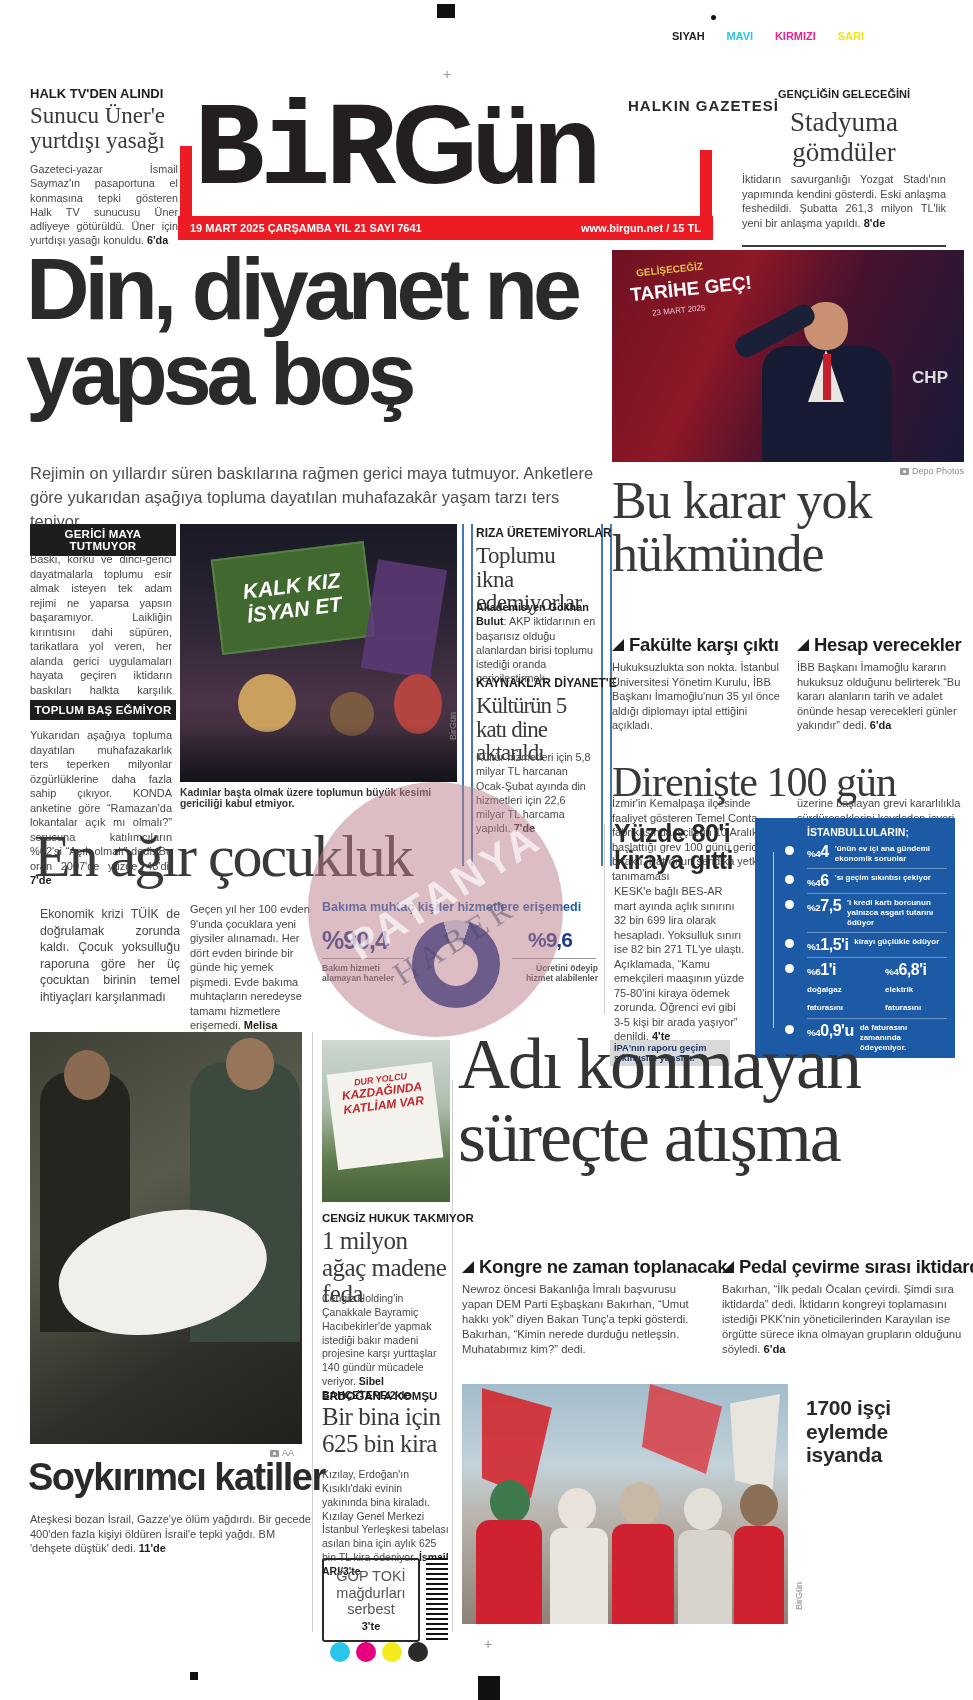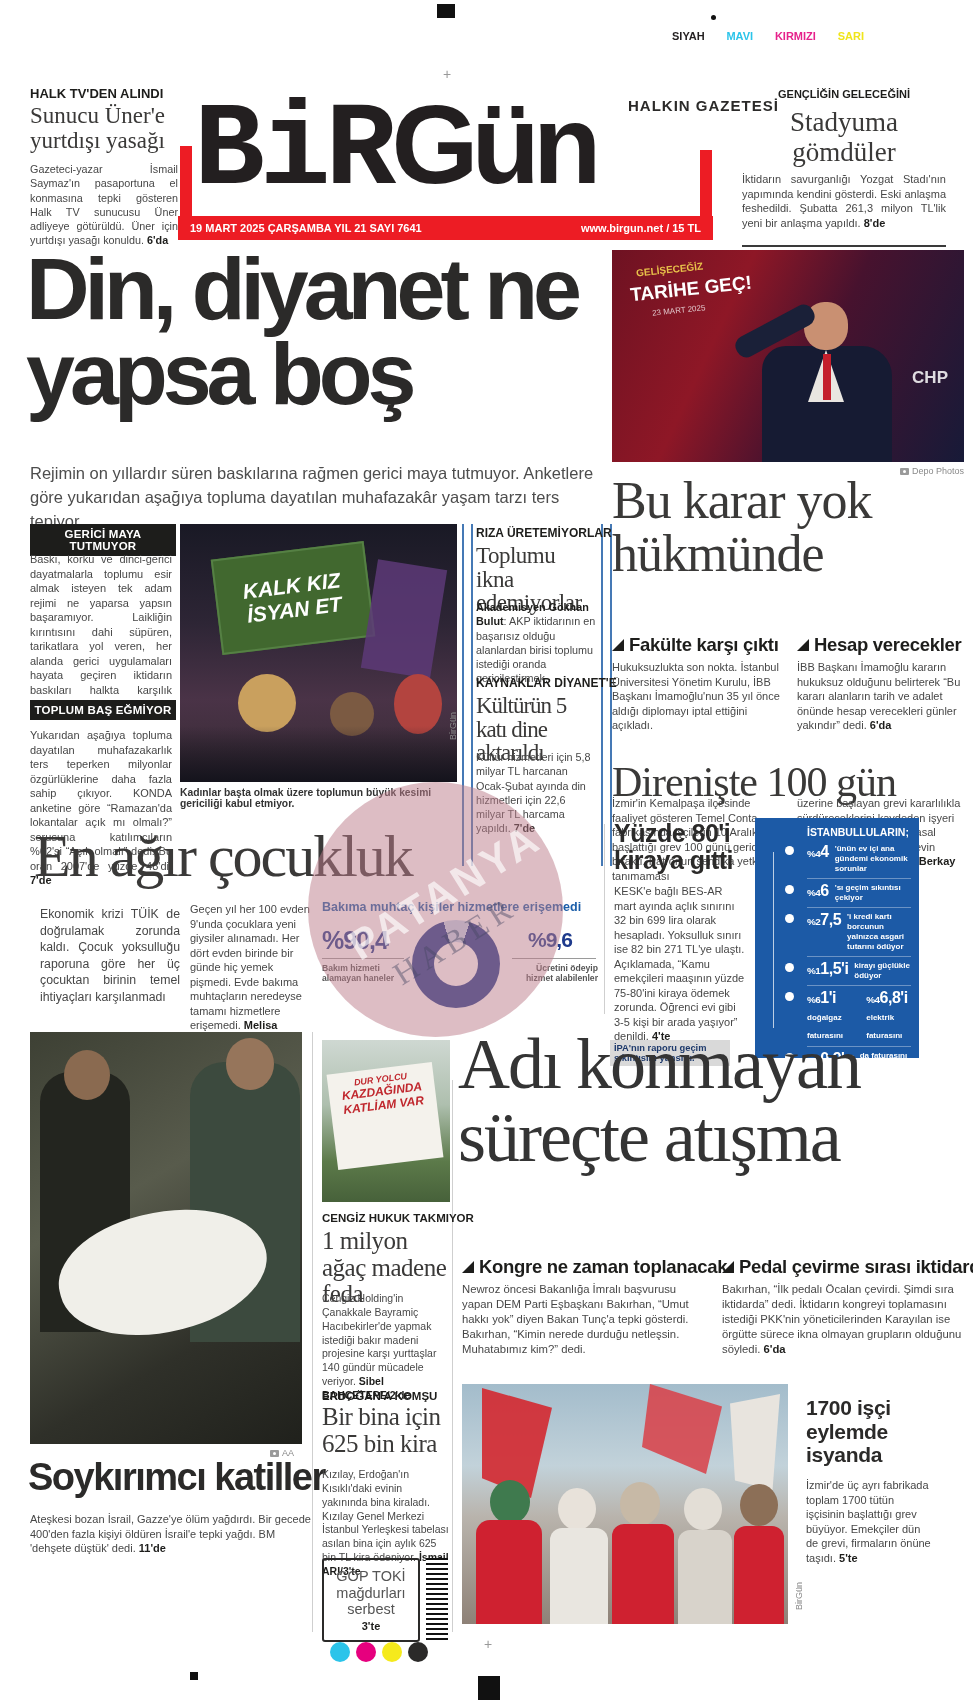--- a/index.html
+++ b/index.html
@@ -154,21 +154,21 @@
   <div class="t" style="left:514px;top:963px;width:84px;font-size:8.6px;font-weight:bold;color:#555;text-align:right">Ücretini ödeyip hizmet alabilenler</div>
 
   <div class="t vrule" style="left:604px;top:824px;height:190px"></div>
 
   <div class="t heavy" style="left:614px;top:820px;width:136px;font-size:25px;line-height:1.06;letter-spacing:-.5px">Yüzde 80'i kiraya gitti</div>
   <div class="t body-txt" style="left:614px;top:884px;width:132px;text-align:left">
     <span>KESK'e bağlı BES-AR mart ayında açlık sınırını 32 bin 699 lira olarak hesapladı. Yoksulluk sınırı ise 82 bin 271 TL'ye ulaştı. Açıklamada, “Kamu emekçileri maaşının yüzde 75-80'ini kiraya ödemek zorunda. Öğrenci evi gibi 3-5 kişi bir arada yaşıyor” denildi.</span> <span class="pgref">4'te</span>
   </div>
   <div class="t" style="left:610px;top:1040px;width:120px;background:#d9d9d9;font-size:9.3px;font-weight:bold;color:#1e3a6c;padding:3px 4px;box-sizing:border-box">İPA'nın raporu geçim sıkıntısını yansıttı.</div>
 
-  <div class="t" style="left:755px;top:818px;width:164px;height:240px;background:#1c5aa6;box-sizing:border-box;padding:8px 8px 6px 52px;overflow:hidden">
+  <div class="t" style="left:755px;top:818px;width:200px;height:240px;background:#1c5aa6;box-sizing:border-box;padding:8px 8px 6px 52px;overflow:hidden">
     <div class="t" style="left:18px;top:34px;bottom:30px;width:1px;background:rgba(255,255,255,.7)"></div>
     <div style="color:#fff;font-weight:bold;font-size:10.5px;margin-bottom:2px">İSTANBULLULARIN;</div>
     <div class="stat-item">
       <span class="statv">%44</span>
         <span class="statl">'ünün ev içi ana gündemi ekonomik sorunlar</span>
     </div>
     <div class="stat-item">
       <span class="statv">%46</span>
         <span class="statl">'sı geçim sıkıntısı çekiyor</span>
     </div>
@@ -253,23 +253,20 @@
     <div class="t dot" style="left:222px;top:104px;width:38px;height:42px;background:#e3ded6"></div>
     <div class="t dot" style="left:278px;top:100px;width:38px;height:42px;background:#8c6f57"></div>
     <div class="t" style="left:14px;top:136px;width:66px;height:104px;background:#cf2130;border-radius:14px 14px 0 0"></div>
     <div class="t" style="left:88px;top:144px;width:58px;height:96px;background:#e9e6e0;border-radius:12px 12px 0 0"></div>
     <div class="t" style="left:150px;top:140px;width:62px;height:100px;background:#cf2130;border-radius:12px 12px 0 0"></div>
     <div class="t" style="left:216px;top:146px;width:54px;height:94px;background:#d8d3cb;border-radius:12px 12px 0 0"></div>
     <div class="t" style="left:272px;top:142px;width:50px;height:98px;background:#cf2130;border-radius:12px 12px 0 0"></div>
   </div>
   <div class="t credit" style="left:794px;top:1610px;transform:rotate(-90deg);transform-origin:left top">BirGün</div>
   <div class="t heavy" style="left:806px;top:1396px;width:150px;font-size:21px;line-height:1.12;letter-spacing:-.3px">1700 işçi eylemde isyanda</div>
-  <div class="t body-txt" style="left:806px;top:1478px;width:128px;font-size:11px;text-align:left">
-    <span>İzmir'de üç ayrı fabrikada toplam 1700 tütün işçisinin başlattığı grev büyüyor. Emekçiler dün de grevi, firmaların önüne taşıdı.</span> <span class="pgref">5'te</span>
-  </div>
 
   <div class="t dot" style="left:330px;top:1642px;width:20px;height:20px;background:#2bc4ea"></div>
   <div class="t dot" style="left:356px;top:1642px;width:20px;height:20px;background:#e6007e"></div>
   <div class="t dot" style="left:382px;top:1642px;width:20px;height:20px;background:#f5ea1c"></div>
   <div class="t dot" style="left:408px;top:1642px;width:20px;height:20px;background:#2b2a29"></div>
   <div class="t" style="left:484px;top:1636px;color:#999;font-size:14px">+</div>
   <div class="t" style="left:478px;top:1676px;width:22px;height:24px;background:#111"></div>
   <div class="t" style="left:190px;top:1672px;width:8px;height:8px;background:#111"></div>
 
 </div>

